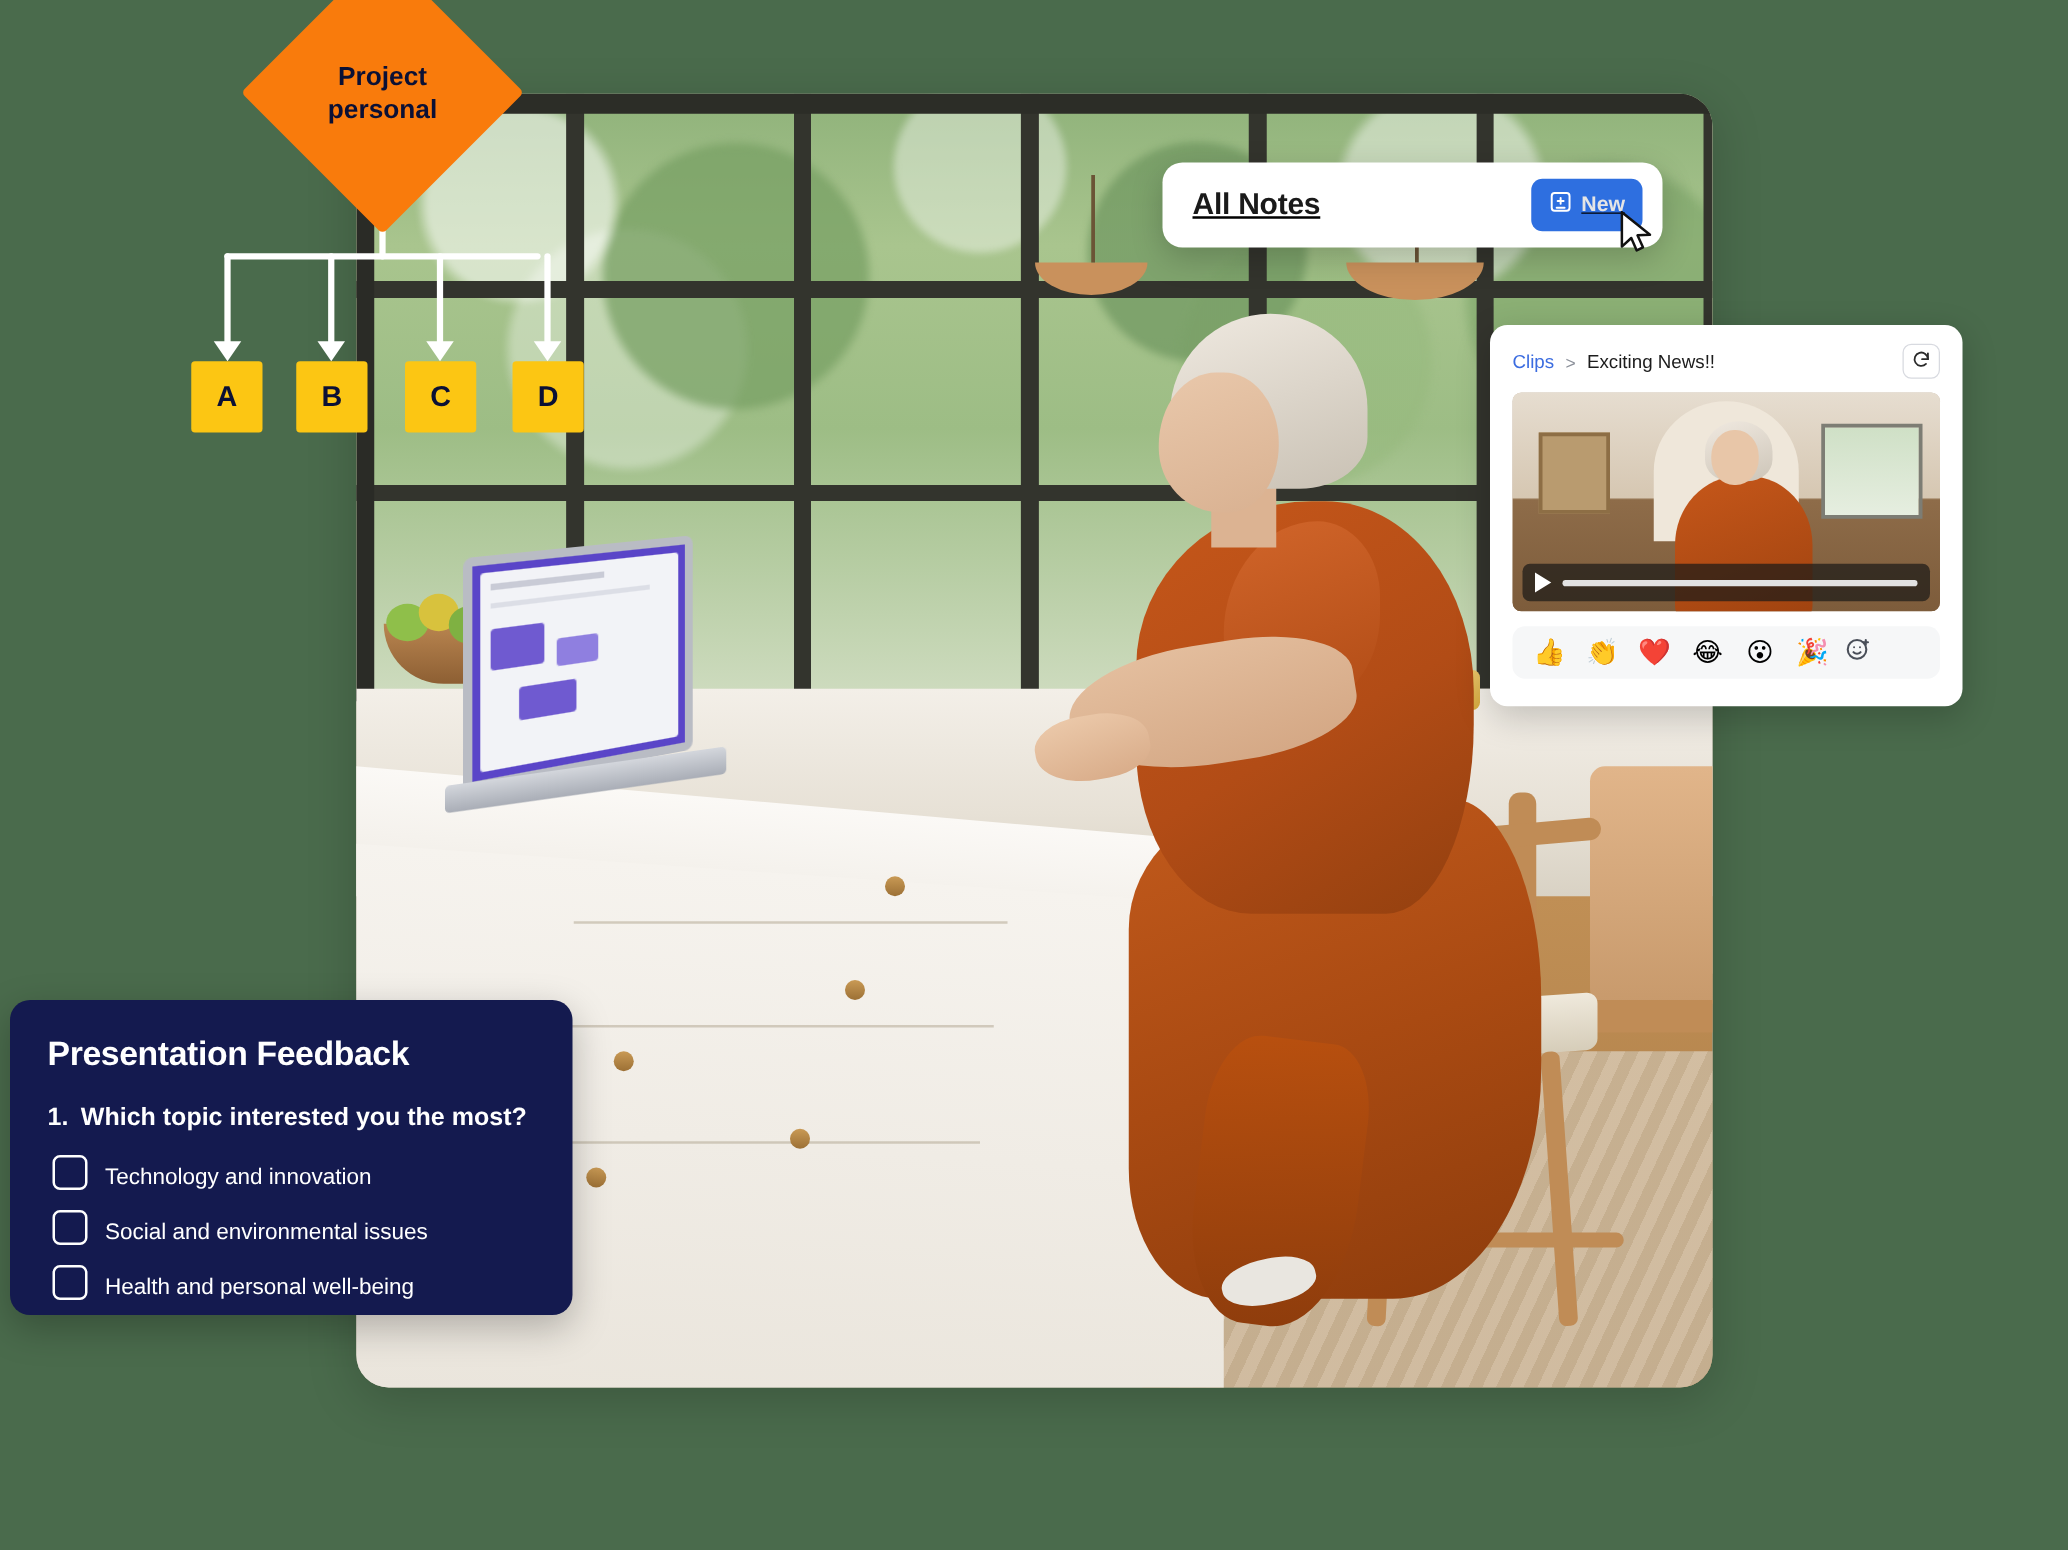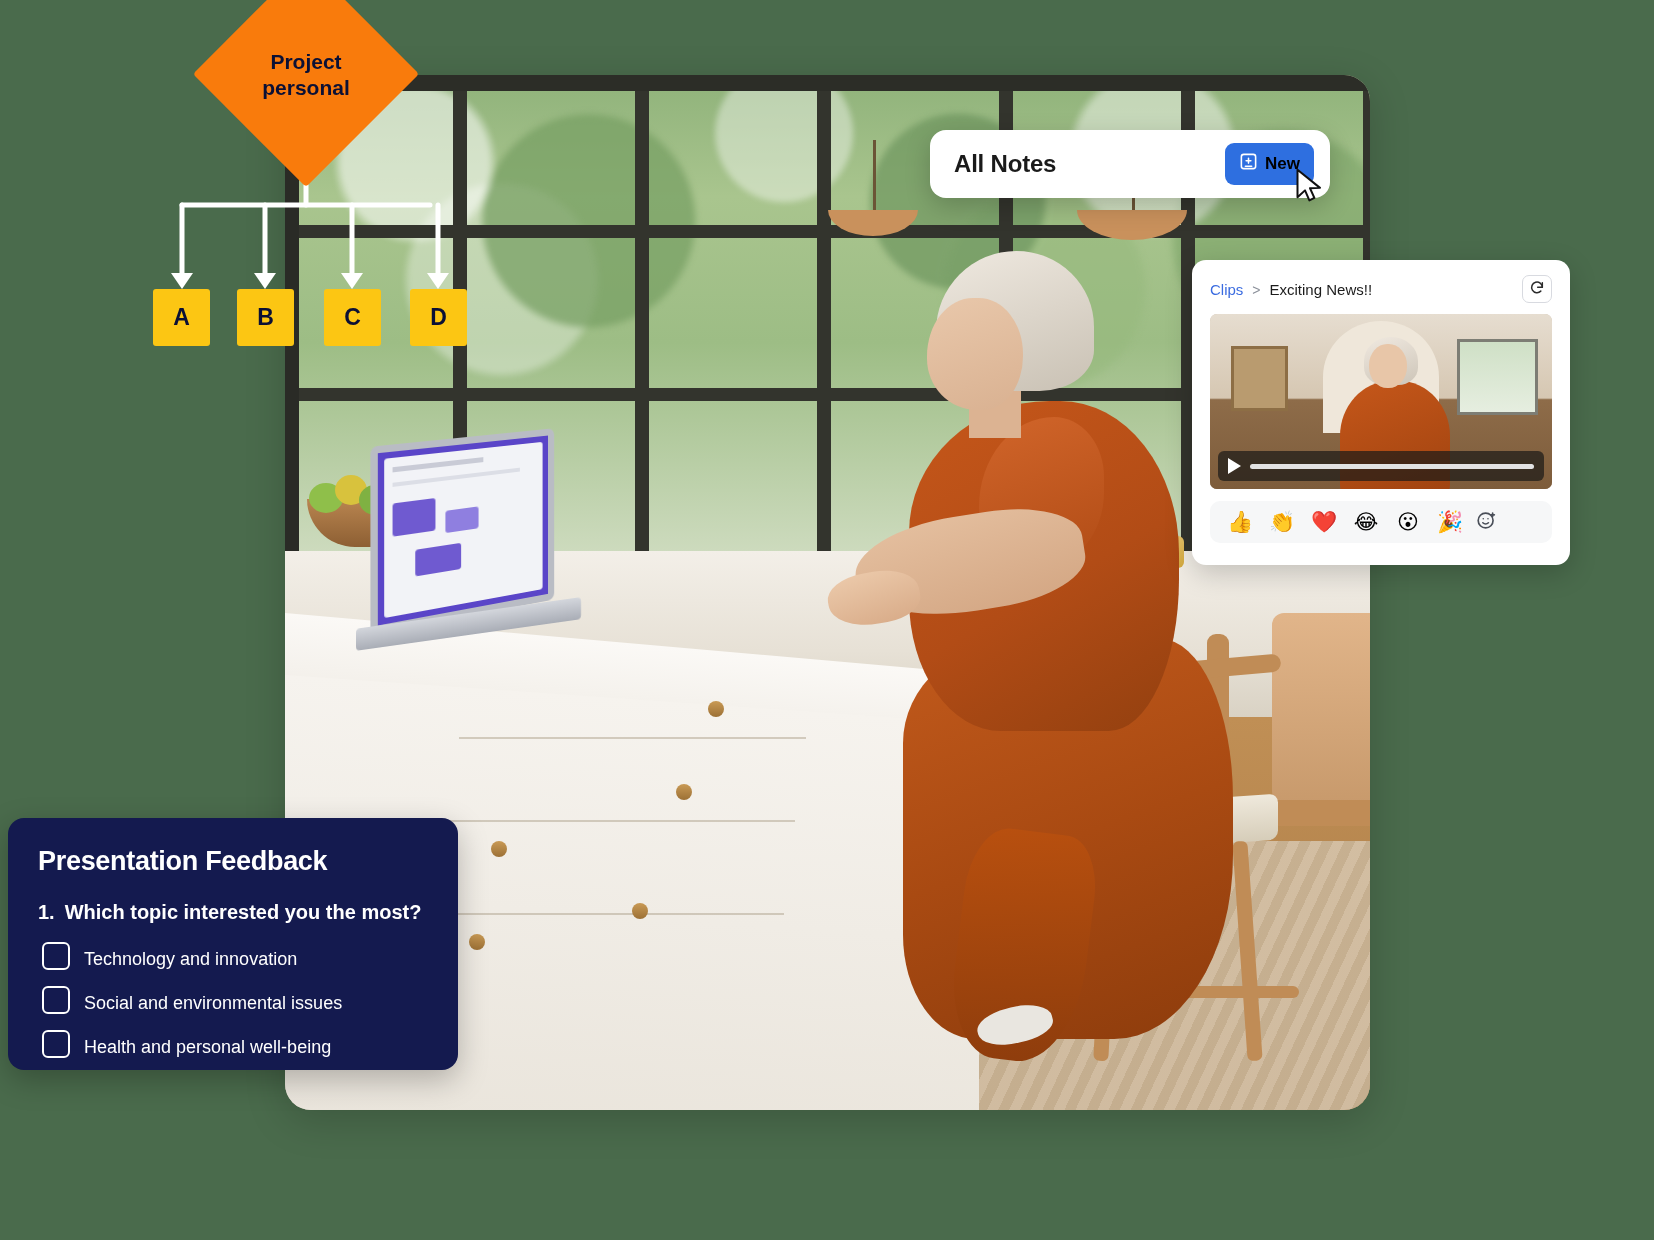--- a/index.html
+++ b/index.html
@@ -153,26 +153,26 @@
     color:#0b1035;font-weight:700;font-size:23px;
   }
   .nA{left:13px;} .nB{left:97px;} .nC{left:184px;} .nD{left:270px;}
 
   
   .notes-card{
     position:absolute;left:930px;top:130px;width:400px;height:68px;
     background:#fff;border-radius:16px;
     box-shadow:0 8px 26px rgba(0,0,0,.20);
     display:flex;align-items:center;justify-content:space-between;
-    padding:0 16px 0 24px;box-sizing:border-box;
+    padding:0 16px 0 24px;box-sizing:border-box;text-decoration:underline;
   }
   .notes-title{font-size:24px;font-weight:700;color:#1a1a1a;letter-spacing:-.2px;}
   .new-btn{
     display:flex;align-items:center;gap:7px;
-    background:#2e6fe0;color:#000000;border:none;border-radius:9px;
+    background:#2e6fe0;color:#e5e5e5;border:none;border-radius:9px;
     padding:9px 14px;font-size:17px;font-weight:700;cursor:pointer;
     font-family:"Liberation Sans", sans-serif;
   }
   .cursor{position:absolute;left:1295px;top:168px;width:30px;height:36px;pointer-events:none;}
 
   
   .clips-card{
     position:absolute;left:1192px;top:260px;width:378px;height:305px;
     background:#fff;border-radius:14px;
     box-shadow:0 8px 28px rgba(0,0,0,.20);
@@ -204,21 +204,21 @@
   .reactions{
     margin-top:12px;height:42px;background:#f6f7f8;border-radius:10px;
     display:flex;align-items:center;gap:6px;padding:0 12px;box-sizing:border-box;
   }
   .rx{font-size:21px;line-height:1;cursor:pointer;
       font-family:"DejaVu Sans", sans-serif;width:36px;text-align:center;}
   .rx-add{margin-left:2px;cursor:pointer;}
 
   
   .fb-card{
-    position:absolute;left:8px;top:818px;width:450px;height:252px;
+    position:absolute;left:8px;top:800px;width:450px;height:252px;
     background:#141a4f;border-radius:16px;
     box-shadow:0 10px 30px rgba(0,0,0,.25);
     padding:28px 30px;box-sizing:border-box;color:#fff;
   }
   .fb-title{font-size:27px;font-weight:700;letter-spacing:-.3px;margin:0 0 24px 0;}
   .fb-q{font-size:20px;font-weight:700;margin:0 0 18px 0;display:flex;gap:10px;}
   .fb-opt{display:flex;align-items:flex-end;gap:14px;margin:0 0 16px 4px;}
   .fb-box{width:24px;height:24px;border:2px solid #fff;border-radius:6px;flex:none;cursor:pointer;}
   .fb-label{font-size:18px;font-weight:400;}
 </style>

